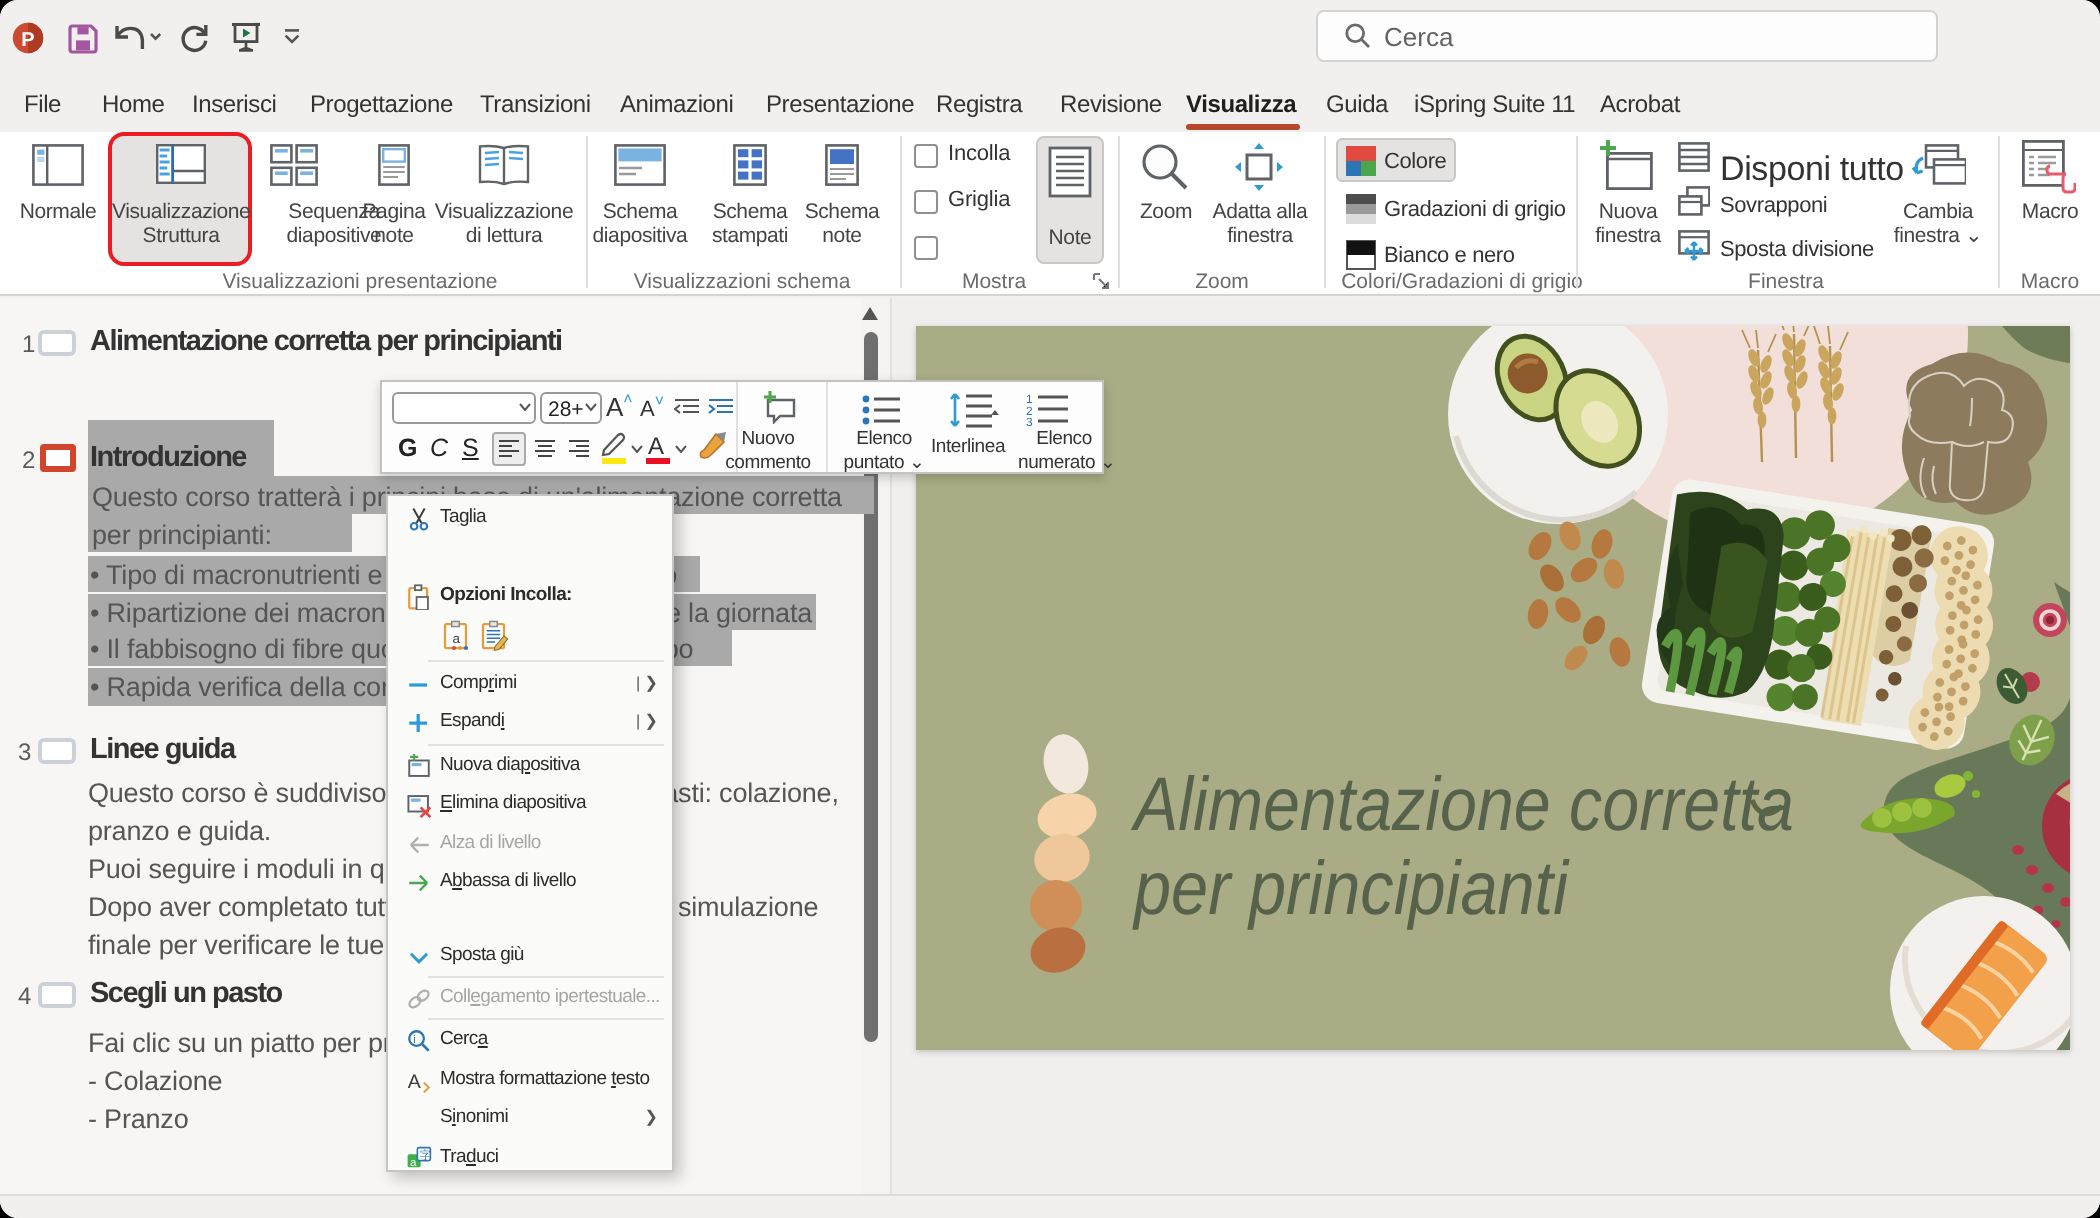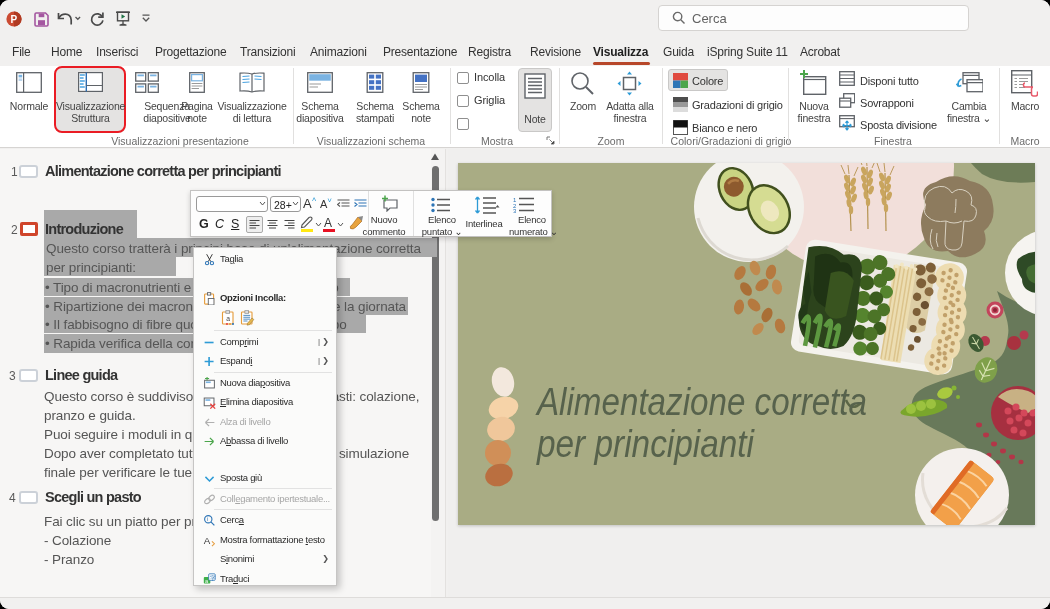--- a/index.html
+++ b/index.html
@@ -219,21 +219,21 @@
   <svg class="abs" style="left:799px;top:70px" width="28" height="26" viewBox="0 0 28 26">
     <rect x="4.7" y="6.7" width="22" height="17.6" fill="#fff" stroke="#5f6368" stroke-width="1.4"></rect>
     <path d="M4.7 9.5 L26.7 9.5" stroke="#5f6368" stroke-width="1.2"></path>
     <path d="M1 4 L9 4 M5 0 L5 8" stroke="#4ca64c" stroke-width="2"></path>
   </svg>
   <div class="abs lbl" style="left:790px;top:100px;width:48px;">Nuova<br>finestra</div>
   <svg class="abs" style="left:839px;top:71px" width="16" height="15" viewBox="0 0 16 15">
     <rect x="0.7" y="0.7" width="14.6" height="13.6" fill="#fff" stroke="#5f6368" stroke-width="1.3"></rect>
     <path d="M1 4 L15 4 M1 7.5 L15 7.5 M1 11 L15 11" stroke="#5f6368" stroke-width="1.2"></path>
   </svg>
-  <div class="abs" style="left:860px;top:75px;font-size:11px;letter-spacing:-0.2px;color:#333;">Disponi tutto</div>
+  <div class="abs" style="left:860px;top:75px;font-size:17px;letter-spacing:-0.2px;color:#333;">Disponi tutto</div>
   <svg class="abs" style="left:839px;top:93px" width="16" height="15" viewBox="0 0 16 15">
     <rect x="4.7" y="0.7" width="11" height="9" fill="#fff" stroke="#5f6368" stroke-width="1.3"></rect>
     <rect x="0.7" y="5.2" width="11" height="9" fill="#fff" stroke="#5f6368" stroke-width="1.3"></rect>
     <path d="M1 8 L11.5 8" stroke="#5f6368" stroke-width="1.1"></path>
   </svg>
   <div class="abs" style="left:860px;top:97px;font-size:11px;letter-spacing:-0.2px;color:#333;">Sovrapponi</div>
   <svg class="abs" style="left:839px;top:115px" width="16" height="16" viewBox="0 0 16 16">
     <rect x="0.7" y="0.7" width="14.6" height="11" fill="#fff" stroke="#5f6368" stroke-width="1.3"></rect>
     <path d="M1 3.6 L15 3.6" stroke="#5f6368" stroke-width="1.1"></path>
     <path d="M8 6 L8 15 M3.5 10.5 L12.5 10.5 M8 6 L6.5 7.8 M8 6 L9.5 7.8 M8 15 L6.5 13.2 M8 15 L9.5 13.2 M3.5 10.5 L5.3 9 M3.5 10.5 L5.3 12 M12.5 10.5 L10.7 9 M12.5 10.5 L10.7 12" stroke="#2e9bd6" stroke-width="1.2"></path>
@@ -261,21 +261,21 @@
   <div class="abs" style="left:0;top:149px;width:433px;height:448px;background:#f7f6f5;"></div>
   <div class="abs" style="left:431px;top:149px;width:14px;height:448px;background:#f4f3f2;"></div>
   <div class="abs" style="left:445px;top:149px;width:1px;height:448px;background:#e3e1df;"></div>
 
   <svg class="abs" style="left:430px;top:152px" width="10" height="10" viewBox="0 0 10 10">
       <path d="M5 1.5 L9 8 L1 8 Z" fill="#555"></path>
     </svg>
   <div class="abs" style="left:432px;top:166px;width:7px;height:355px;background:#6f6f6f;border-radius:3.5px;"></div>
   <div class="abs" style="left:448px;top:149px;width:602px;height:448px;background:#f0efee;"></div>
 
-  <div id="slide" class="abs" style="left:458px;top:163px;width:577px;height:362px;overflow:hidden;background:#a9ac84;box-shadow:0 1px 3px rgba(0,0,0,0.2);">
+  <div id="slide" class="abs" style="left:458px;top:163px;width:577px;height:362px;overflow:hidden;background:#a9ac84;box-shadow:0 1px 3px rgba(0,0,0,0.2);padding-left:30px;">
   <svg width="577" height="362" viewBox="0 0 577 362">
 
     <circle cx="392" cy="4" r="104" fill="#f2dfda"></circle>
 
     <path d="M513 0 L577 0 L577 19 Q542 22 524 11 Q517 5 513 0 Z" fill="#6d7c57"></path>
 
     <path d="M539 128 C546 148 552 160 550 172 C548 186 546 194 534 200 C510 211 480 217 464 226 C455 231 452 240 455 248 C458 257 468 262 480 268 C497 276 510 283 516 293 C522 304 520 318 518 330 C517 342 518 352 520 362 L577 362 L577 146 Q556 140 539 128 Z" fill="#68795a"></path>
 
     <g stroke="#b4924e" stroke-width="1.2" fill="#c9a55e">
       <path d="M391 12 L393 68" fill="none"></path>

